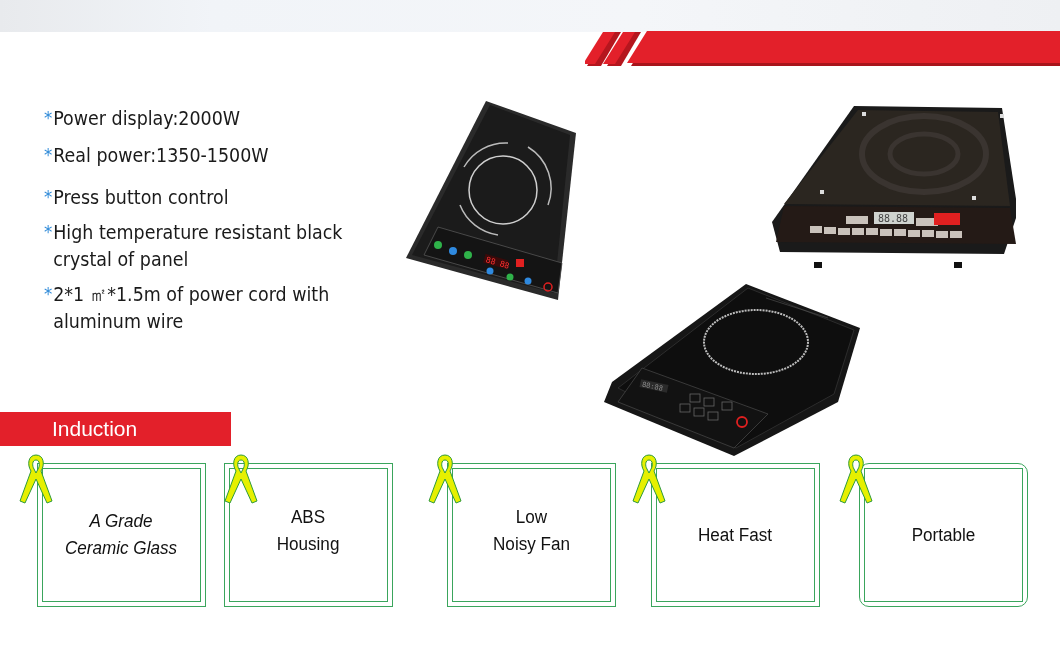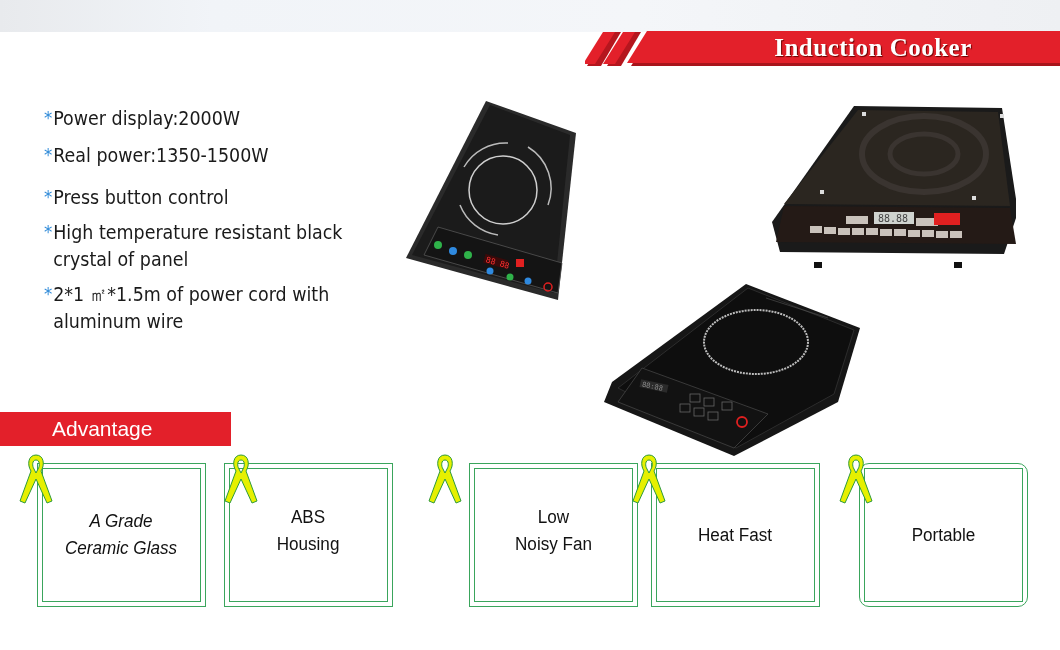--- a/index.html
+++ b/index.html
@@ -31,21 +31,20 @@
 
 <div class="header-bar">
   <svg width="475" height="36" viewBox="0 0 475 36">
     <polygon points="22,2 36,2 16,36 2,36" fill="#b5161e"></polygon>
     <polygon points="18,2 30,2 10,34 -2,34" fill="#e3202a"></polygon>
     <polygon points="42,2 56,2 36,36 22,36" fill="#b5161e"></polygon>
     <polygon points="38,2 50,2 30,34 18,34" fill="#e3202a"></polygon>
     <polygon points="66,4 475,4 475,36 46,36" fill="#a8141b"></polygon>
     <polygon points="62,1 475,1 475,33 42,33" fill="#e3202a"></polygon>
   </svg>
-  <div class="header-title">Induction Cooker</div>
 </div>
 
 <div class="features">
   <div class="feature f1">
     <span class="star">*</span>
     <span>Power display:2000W</span>
   </div>
   <div class="feature f2">
     <span class="star">*</span>
     <span>Real power:1350-1500W</span>
@@ -137,42 +136,42 @@
       <rect x="82" y="122" width="10" height="8"></rect>
         <rect x="96" y="126" width="10" height="8"></rect>
       <rect x="110" y="130" width="10" height="8"></rect>
         <rect x="124" y="120" width="10" height="8"></rect>
     </g>
     <circle cx="144" cy="140" r="5" fill="none" stroke="#e02020" stroke-width="1.8"></circle>
   </svg>
 </div>
 
 <div class="adv-bar">
-  <span class="adv-label">Advantage</span>
+  <span class="adv-label">Induction</span>
 </div>
 
 <div class="card" style="left:37px;font-style:italic;">
   <div class="card-inner">
       <div class="card-text">
     <div>A Grade</div>
     <div>Ceramic Glass</div>
   </div>
     </div>
 </div>
 
 <div class="card" style="left:224px;">
   <div class="card-inner">
       <div class="card-text" style="margin-top:-8px;">
     <div>ABS</div>
     <div>Housing</div>
   </div>
     </div>
 </div>
 
-<div class="card" style="left:447px;margin-left:22px;">
+<div class="card" style="left:447px;">
   <div class="card-inner">
       <div class="card-text" style="margin-top:-8px;">
     <div>Low</div>
     <div>Noisy Fan</div>
   </div>
     </div>
 </div>
 
 <div class="card" style="left:651px;">
   <div class="card-inner">

